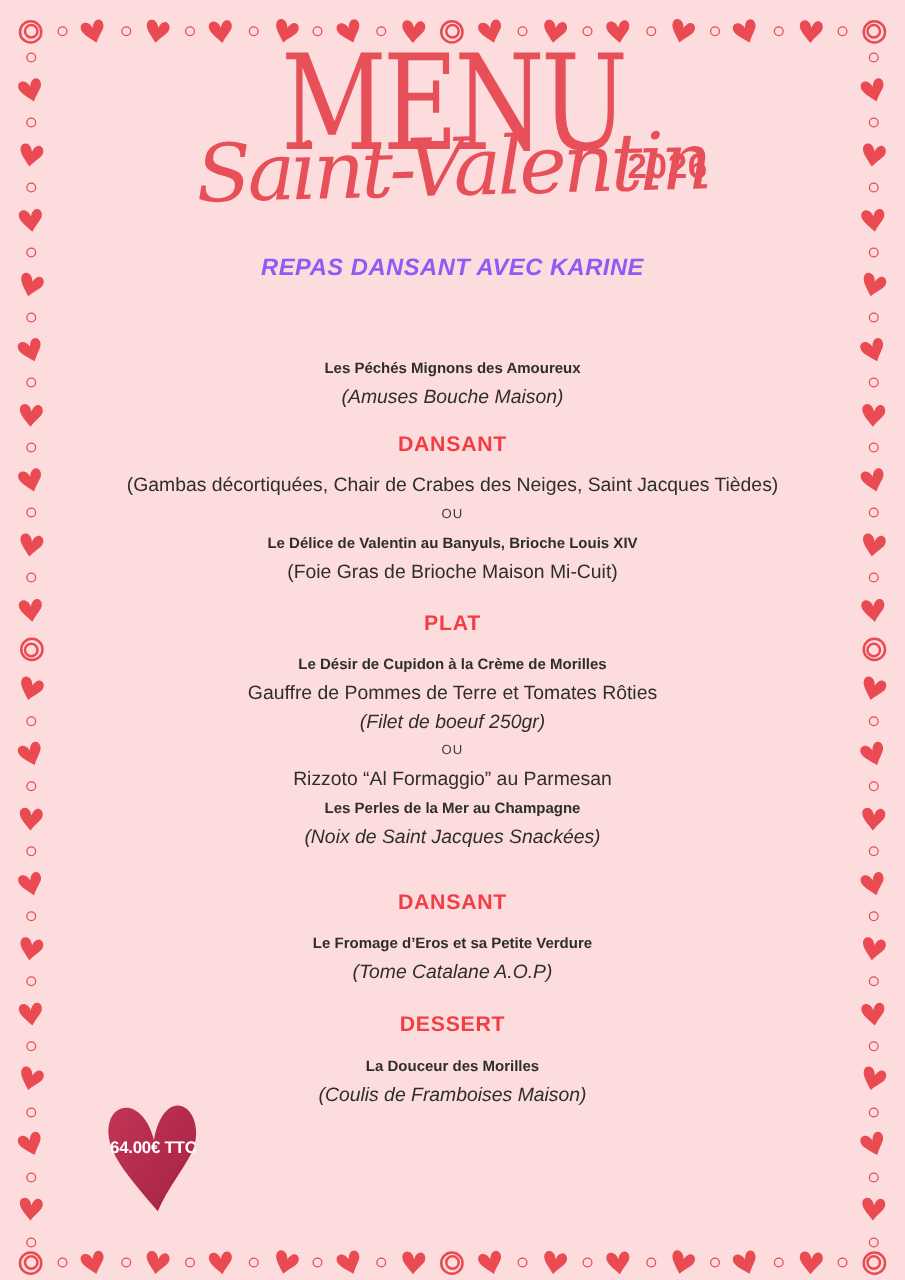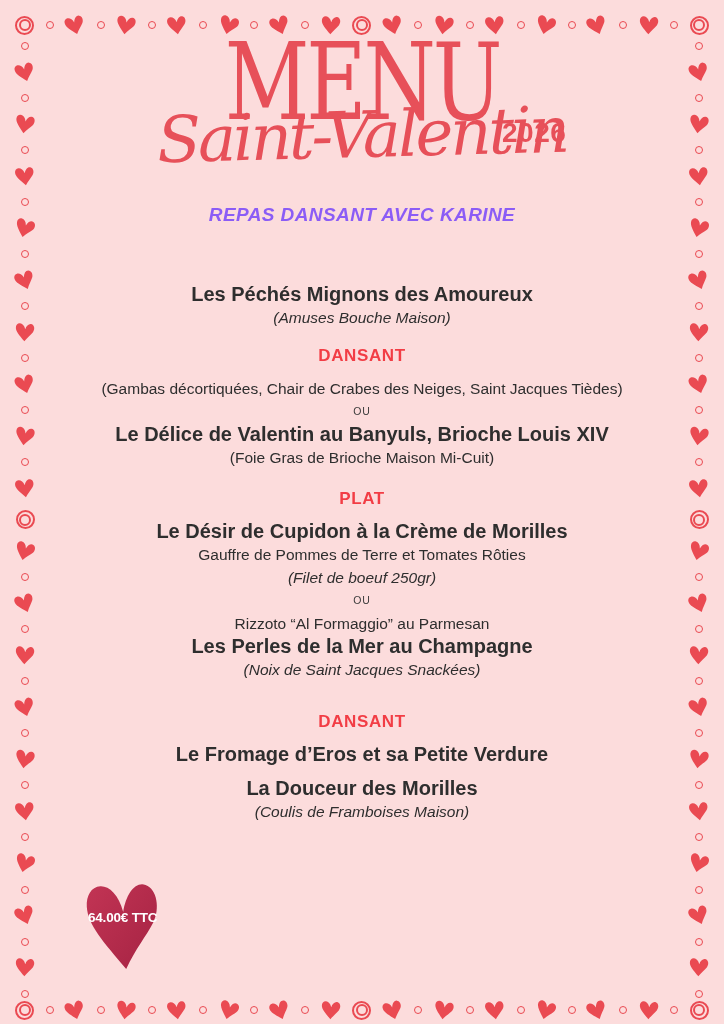--- a/index.html
+++ b/index.html
@@ -34,21 +34,21 @@
   .script{position:absolute;top:100px;left:0;right:0;text-align:center;
           font-family:"DejaVu Serif",serif;font-style:italic;font-size:64px;line-height:1.1;
           color:var(--title-red);letter-spacing:-3px;transform:rotate(-1.5deg);}
   .subtitle{position:absolute;top:204px;left:0;right:0;text-align:center;
             font-size:19px;font-weight:700;font-style:italic;color:var(--purple);
             letter-spacing:0.4px;}
 
   
   .menu{position:absolute;top:283px;left:58px;right:58px;text-align:center;color:var(--ink);}
   .line{line-height:23px;}
-  .name{font-weight:700;font-size:20px;}
+  .name{font-weight:700;font-size:12px;}
   .note,.sub{font-size:15.5px;font-weight:400;}
   .italic{font-style:italic;}
   .course-header{color:var(--heading-red);font-weight:700;font-size:17px;line-height:23px;
                  letter-spacing:0.6px;margin:15px 0 10px;}
   .mt-plat{margin-top:18px;} .mt-fromage{margin-top:29px;} .mt-dessert{margin-top:19px;}
   .dessert-name{margin-top:11px;}
   .sep{font-size:10.5px;line-height:23px;letter-spacing:1px;color:#3c3c3c;}
 
   
   .price-badge{position:absolute;left:86px;top:882px;width:76px;height:90px;}
@@ -457,21 +457,23 @@
     <div class="line name">Le Désir de Cupidon à la Crème de Morilles</div>
     <div class="line sub">Gauffre de Pommes de Terre et Tomates Rôties</div>
     <div class="line note italic">(Filet de boeuf 250gr)</div>
     <div class="line sep">OU</div>
     <div class="line sub">Rizzoto “Al Formaggio” au Parmesan</div>
     <div class="line name">Les Perles de la Mer au Champagne</div>
     <div class="line note italic">(Noix de Saint Jacques Snackées)</div>
 
     <h2 class="course-header mt-fromage">DANSANT</h2>
     <div class="line name">Le Fromage d’Eros et sa Petite Verdure</div>
-
+    <div class="line note italic">(Tome Catalane A.O.P)</div>
+
+    <h2 class="course-header mt-dessert">DESSERT</h2>
     <div class="line name dessert-name">La Douceur des Morilles</div>
     <div class="line note italic">(Coulis de Framboises Maison)</div>
   </main>
 
   <div class="price-badge">
     <span><svg viewBox="0 0 32 30" preserveAspectRatio="none">
       <defs>
             <linearGradient id="phg" x1="0" y1="0" x2="1" y2="1">
         <stop offset="0" stop-color="#c23454"></stop>
               <stop offset="1" stop-color="#a52343"></stop>

